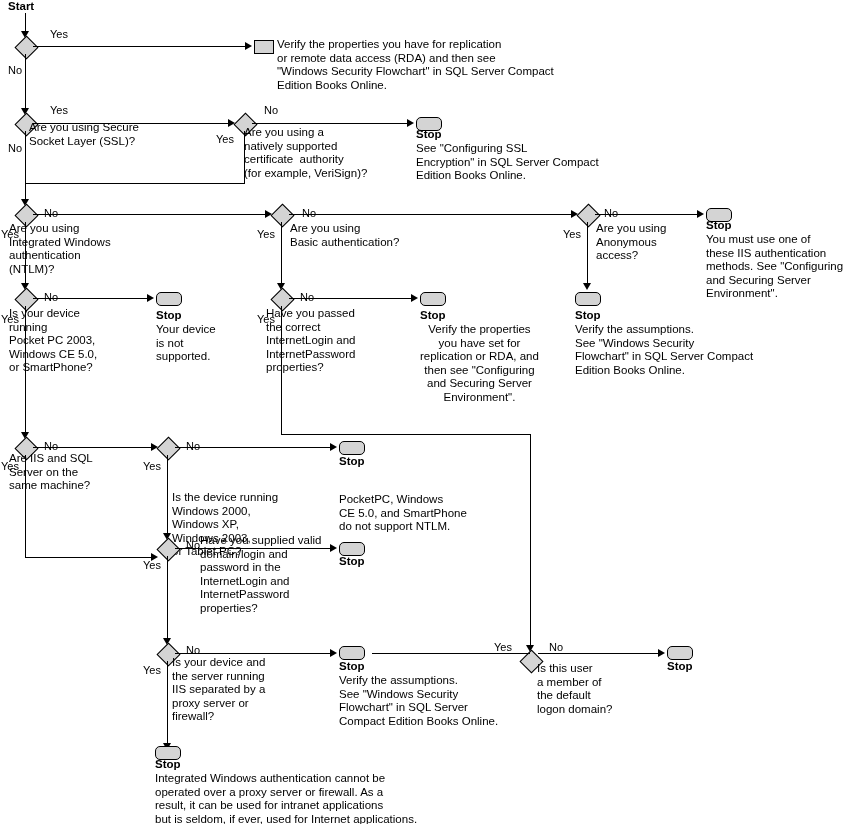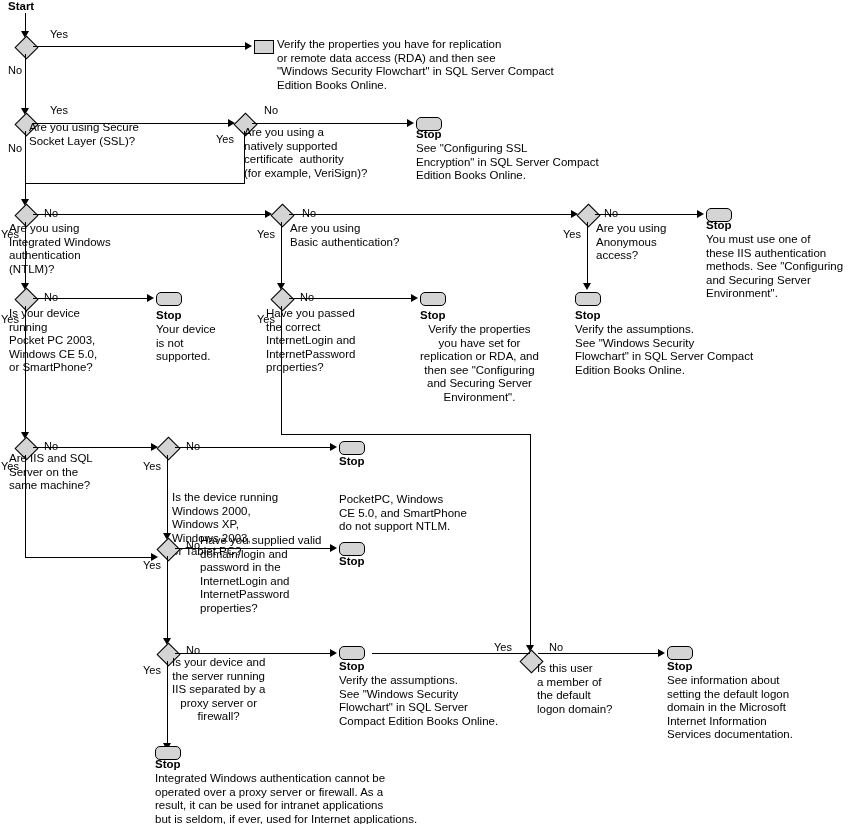--- a/index.html
+++ b/index.html
@@ -271,21 +271,21 @@
 
   <div class="hl" style="left:175px; top:548px; width:155px;"></div>
   <div class="arrow-r" style="left:330px; top:544px;"></div>
   <div class="stopbox" style="left:339px; top:542px;"></div>
   <div class="txt bold" style="left:339px; top:555px;">Stop</div>
 
   <div class="vl" style="left:167px; top:556px; height:84px;"></div>
   <div class="arrow-d" style="left:163px; top:638px;"></div>
 
   <div class="diamond" style="left:160px; top:646px;"></div>
-  <div class="txt" style="left:172px; top:656px;text-align:center;">Is your device and
+  <div class="txt" style="left:172px; top:656px;">Is your device and
 the server running
 IIS separated by a
 proxy server or
 firewall?</div>
   <div class="lbl" style="left:186px; top:644px;">No</div>
   <div class="lbl" style="left:143px; top:664px;">Yes</div>
 
   <div class="hl" style="left:175px; top:653px; width:155px;"></div>
   <div class="arrow-r" style="left:330px; top:649px;"></div>
   <div class="stopbox" style="left:339px; top:646px;"></div>
@@ -302,25 +302,20 @@
 logon domain?</div>
   <div class="lbl" style="left:549px; top:641px;">No</div>
   <div class="lbl" style="left:494px; top:641px;">Yes</div>
 
   <div class="hl" style="left:372px; top:653px; width:158px;"></div>
 
   <div class="hl" style="left:538px; top:653px; width:120px;"></div>
   <div class="arrow-r" style="left:658px; top:649px;"></div>
   <div class="stopbox" style="left:667px; top:646px;"></div>
   <div class="txt bold" style="left:667px; top:660px;">Stop</div>
-  <div class="txt" style="left:667px; top:674px;">See information about
-setting the default logon
-domain in the Microsoft
-Internet Information
-Services documentation.</div>
 
   <div class="vl" style="left:167px; top:661px; height:86px;"></div>
   <div class="arrow-d" style="left:163px; top:743px;"></div>
   <div class="stopbox" style="left:155px; top:746px;"></div>
   <div class="txt bold" style="left:155px; top:758px;">Stop</div>
   <div class="txt" style="left:155px; top:772px;">Integrated Windows authentication cannot be
 operated over a proxy server or firewall. As a
 result, it can be used for intranet applications
 but is seldom, if ever, used for Internet applications.</div>
 

